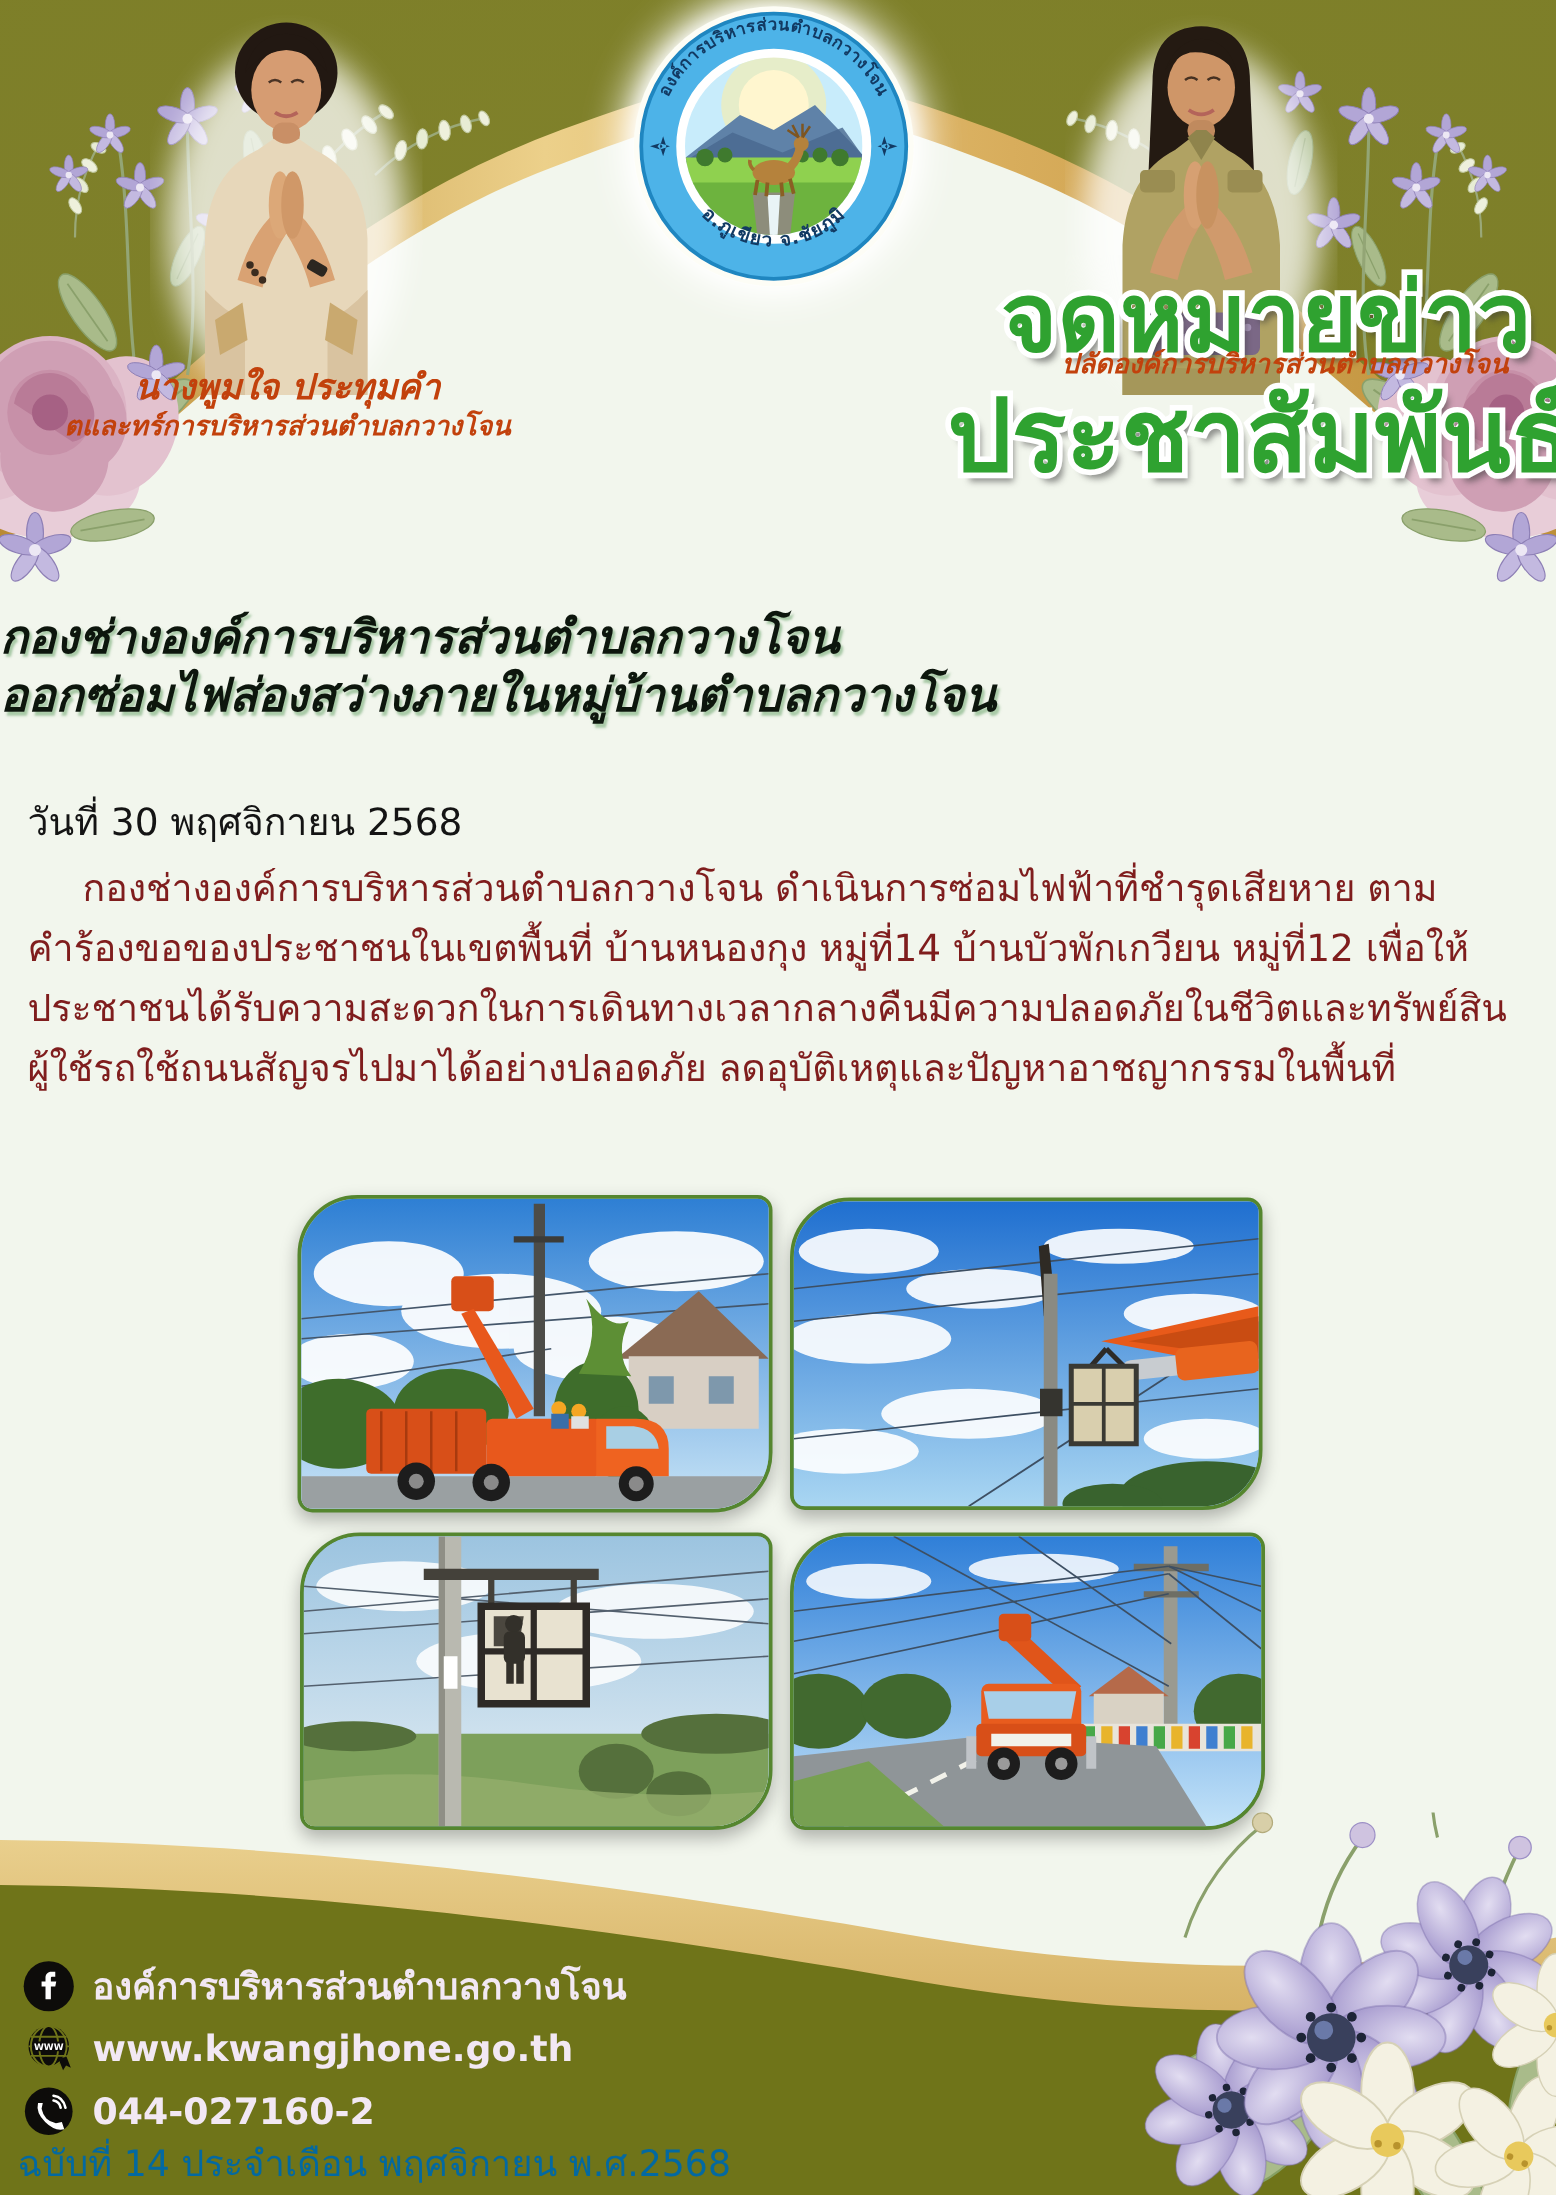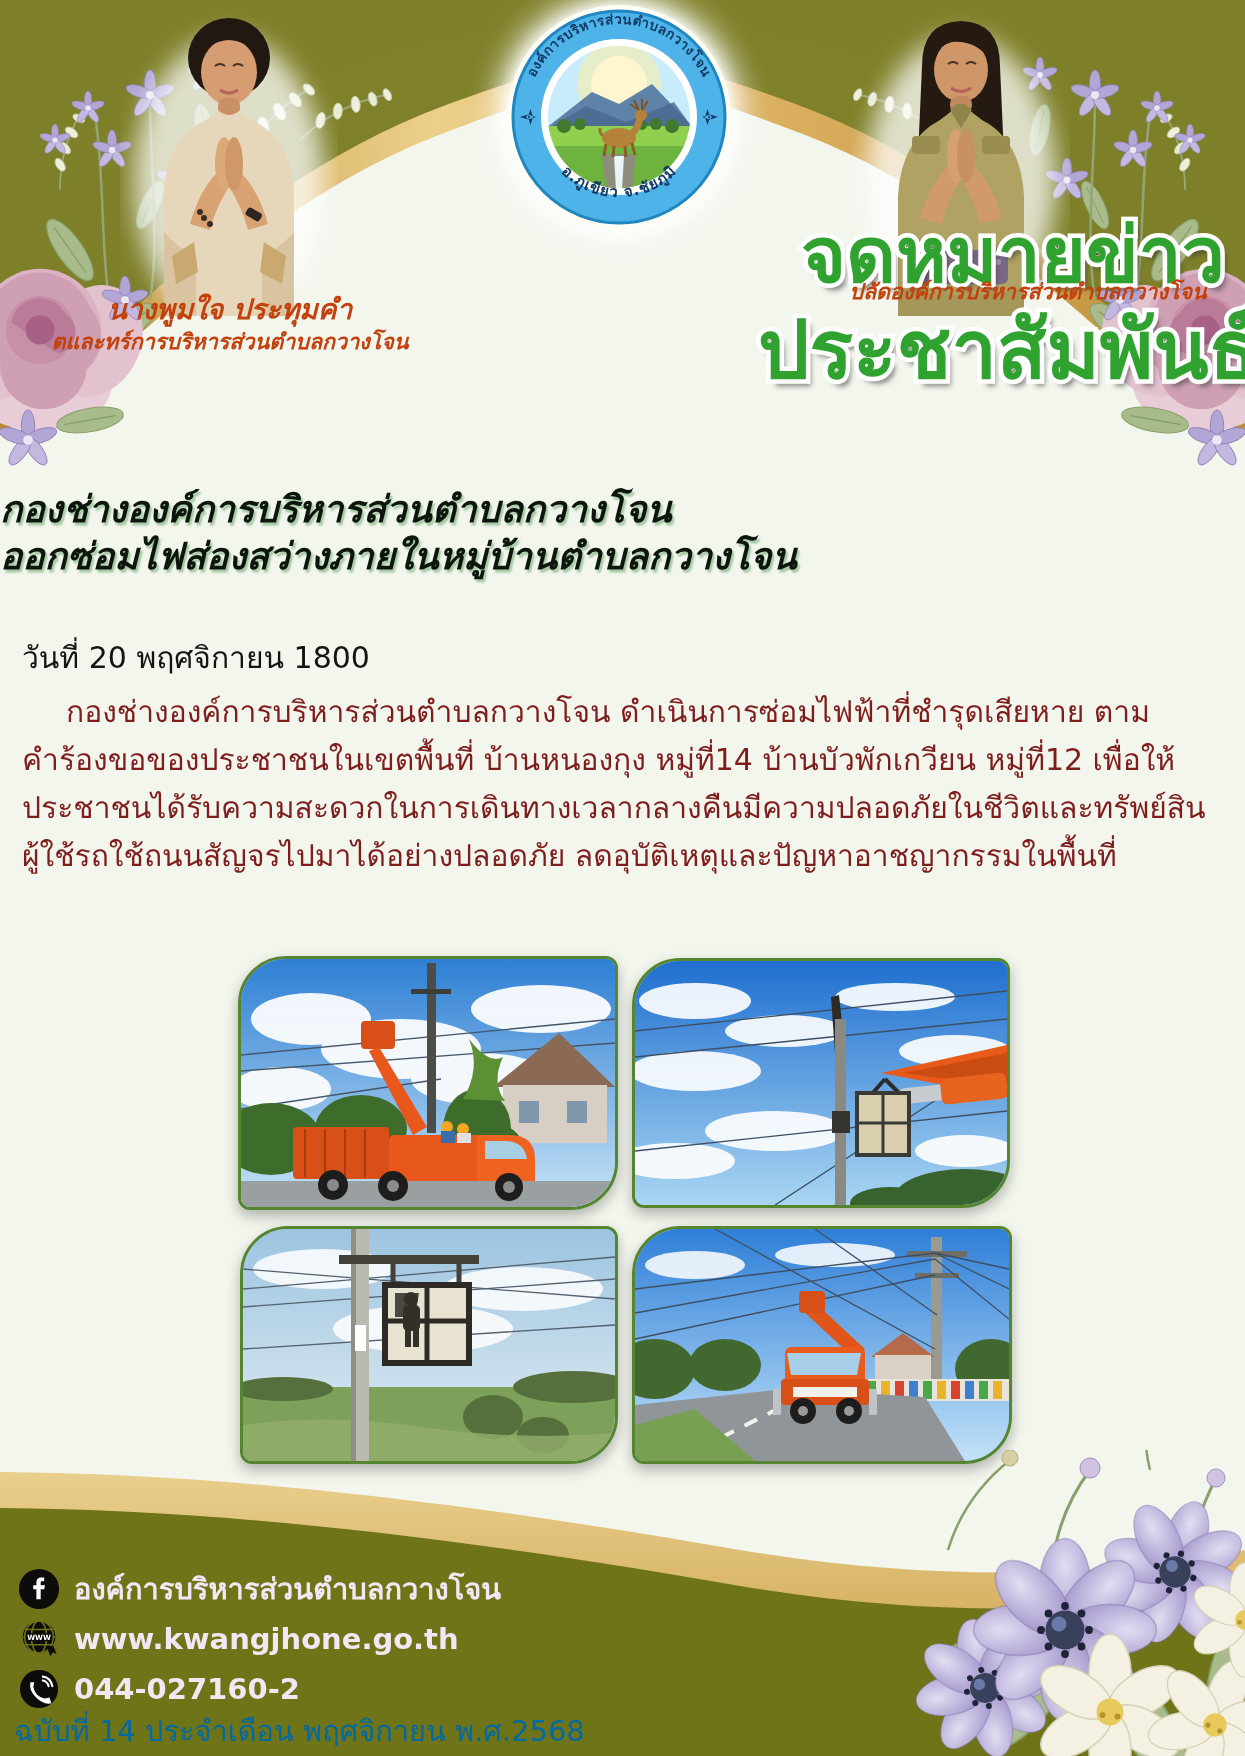--- a/index.html
+++ b/index.html
@@ -270,21 +270,21 @@
   <div class="rl">ตและทร์การบริหารส่วนตำบลกวางโจน</div>
 </div>
 <div id="cap-right" class="abs cap">
   <div class="rl">ปลัดองค์การบริหารส่วนตำบลกวางโจน</div>
 </div>
 
 <div class="abs art-h">
   <div>กองช่างองค์การบริหารส่วนตำบลกวางโจน</div>
   <div>ออกซ่อมไฟส่องสว่างภายในหมู่บ้านตำบลกวางโจน</div>
 </div>
-<div id="article-date" class="abs">วันที่ 20 พฤศจิกายน 1800</div>
+<div id="article-date" class="abs">วันที่ 30 พฤศจิกายน 2568</div>
 <p id="article-body" class="abs">กองช่างองค์การบริหารส่วนตำบลกวางโจน ดำเนินการซ่อมไฟฟ้าที่ชำรุดเสียหาย ตามคำร้องขอของประชาชนในเขตพื้นที่ บ้านหนองกุง หมู่ที่14 บ้านบัวพักเกวียน หมู่ที่12 เพื่อให้ประชาชนได้รับความสะดวกในการเดินทางเวลากลางคืนมีความปลอดภัยในชีวิตและทรัพย์สิน ผู้ใช้รถใช้ถนนสัญจรไปมาได้อย่างปลอดภัย ลดอุบัติเหตุและปัญหาอาชญากรรมในพื้นที่</p>
 
 <figure id="photo-1" class="photo" aria-label="crane-truck-lifting-worker-basket-at-power-pole-near-house">
   <svg viewBox="0 0 374 248" preserveAspectRatio="none">
     <defs>
         <linearGradient id="sky1" x1="0" y1="0" x2="0" y2="1">
       <stop offset="0" stop-color="#2e7fd4"></stop>
           <stop offset="1" stop-color="#c8e4f6"></stop>
         </linearGradient>
       </defs>

